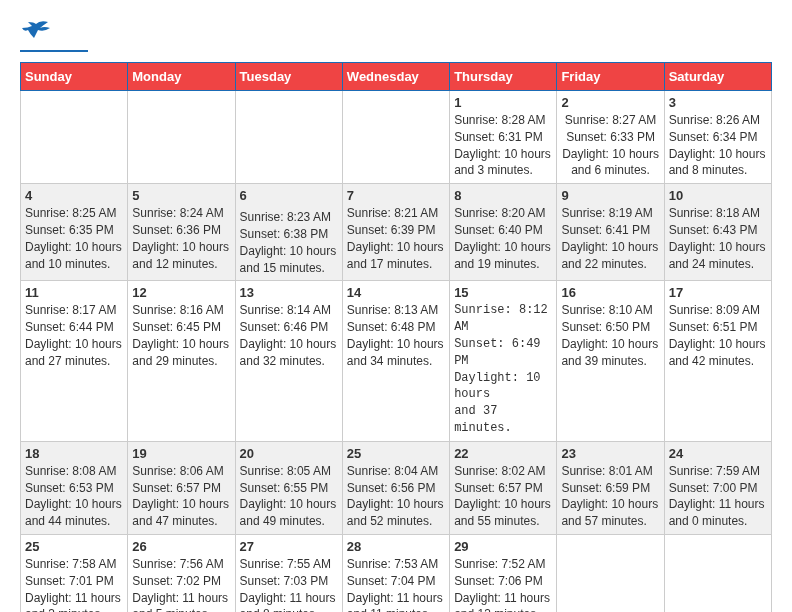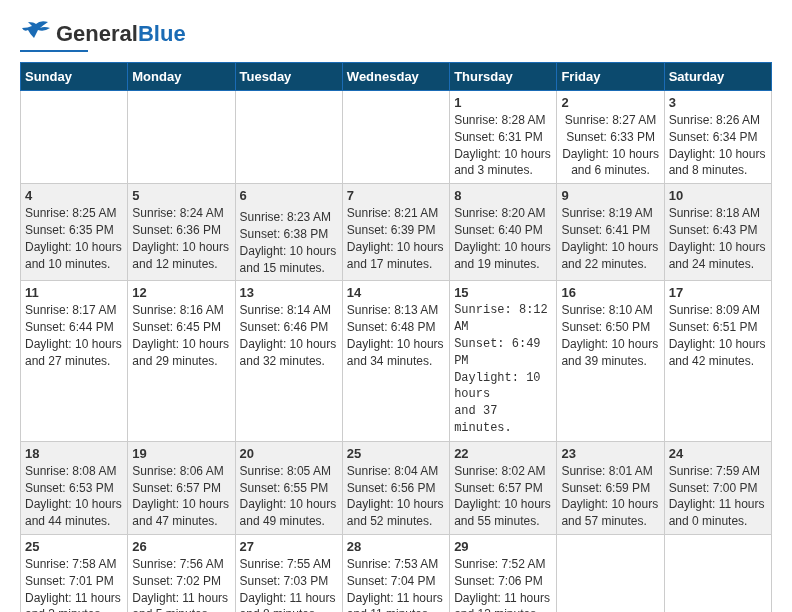--- a/index.html
+++ b/index.html
@@ -37,21 +37,21 @@
     .location {
       font-size: 16px;
       color: #333;
     }
     table {
       width: 100%;
       border-collapse: collapse;
       table-layout: fixed;
     }
     thead tr th {
-      background-color: #0c4a6e;
+      background-color: #ef4444;
       color: white;
       font-size: 13px;
       font-weight: bold;
       padding: 6px 4px;
       text-align: left;
       border: 1px solid #1a6bb5;
     }
     tbody tr td {
       border: 1px solid #ccc;
       vertical-align: top;
@@ -80,21 +80,20 @@
   </style>
 </head>
 <body>
 
 <div class="header-section">
   <div class="logo">
     <div class="logo-row">
       <svg width="32" height="28" viewBox="0 0 32 28">
         <path d="M16 4 Q20 0 28 2 Q22 6 20 8 Q24 6 30 8 Q24 12 18 10 Q16 14 14 18 Q10 14 8 10 Q4 12 2 8 Q8 8 12 6 Q10 4 8 2 Q14 2 16 4Z" fill="#1a6bb5"></path>
       </svg>
-      <span style="font-size:22px;font-weight:bold;color:#333;">General<span style="color:#1a6bb5;">Blue</span></span>
     </div>
     <div style="border-top:2px solid #1a6bb5;margin-top:2px;width:68px;"></div>
   </div>
   <div class="title-section">
     <div class="month-year"></div>
     <div class="location"></div>
   </div>
 </div>
 
 <table>

